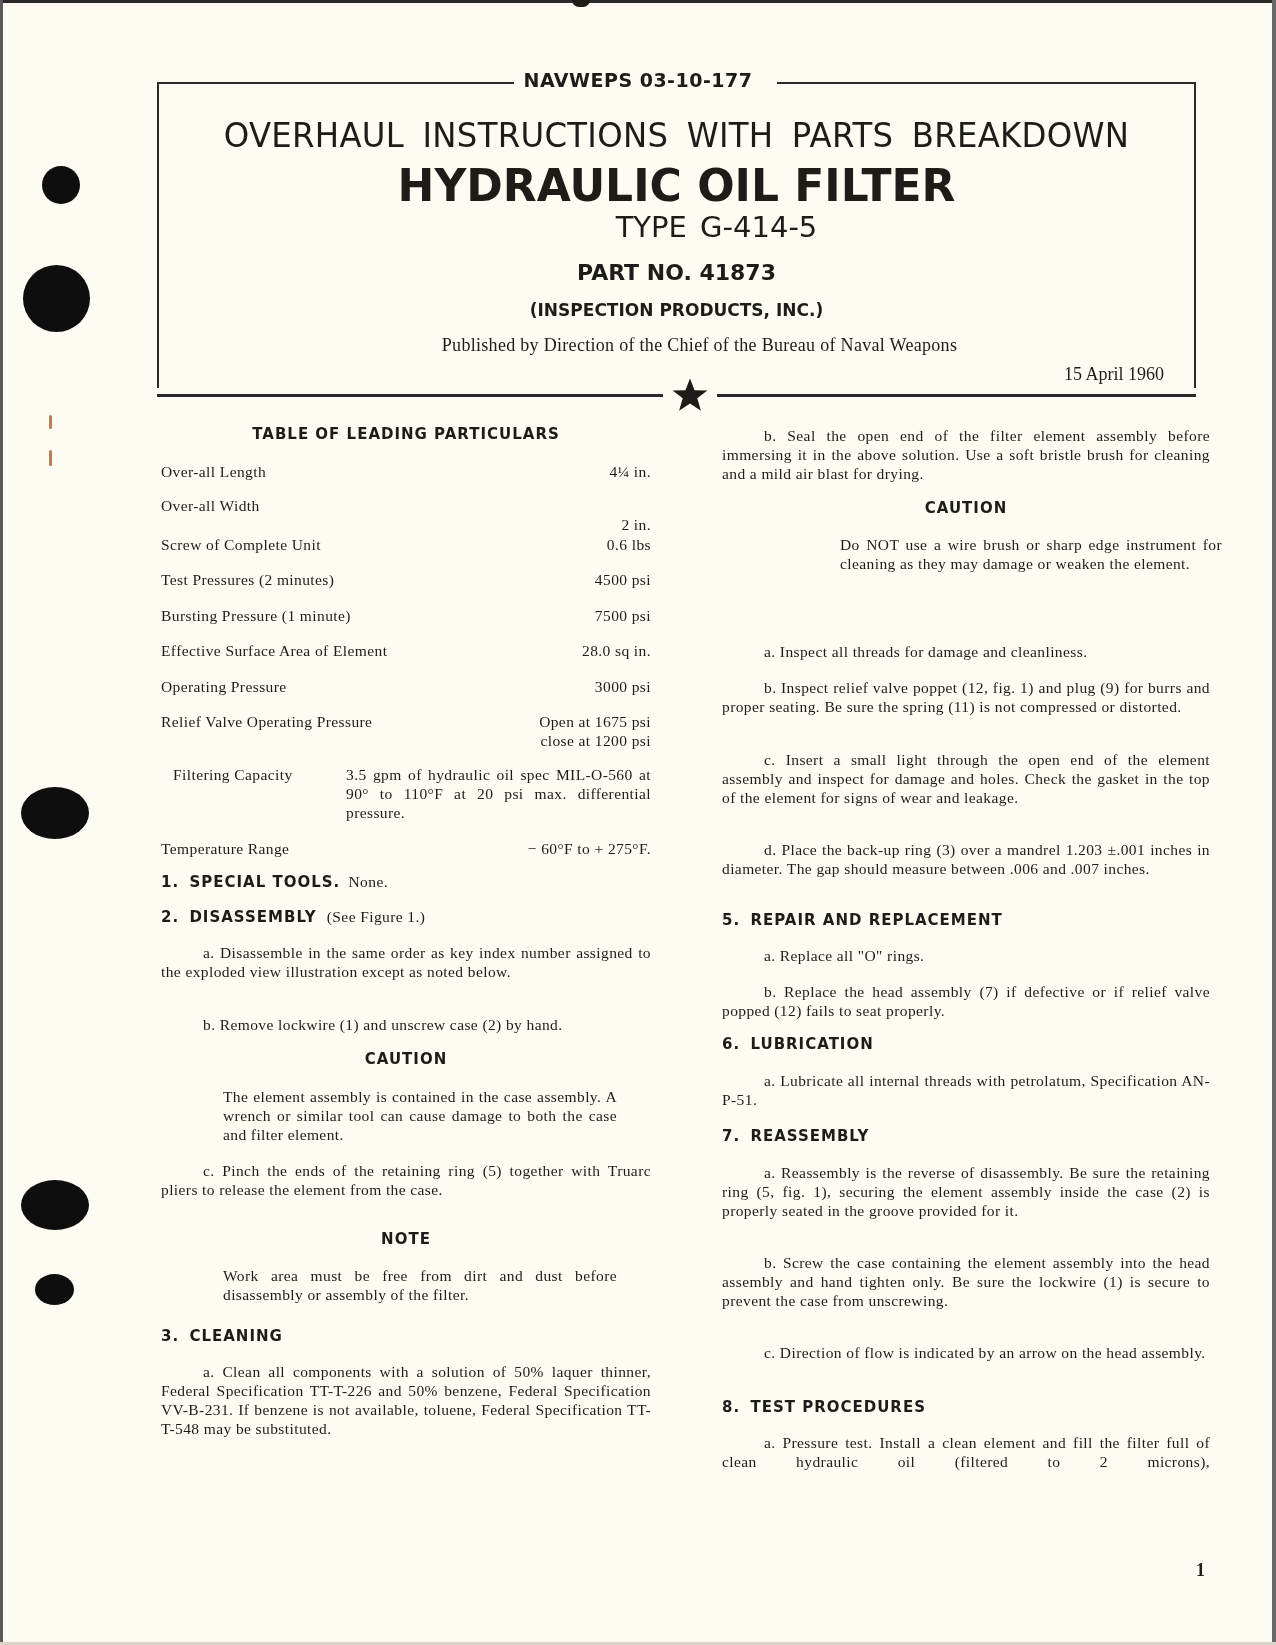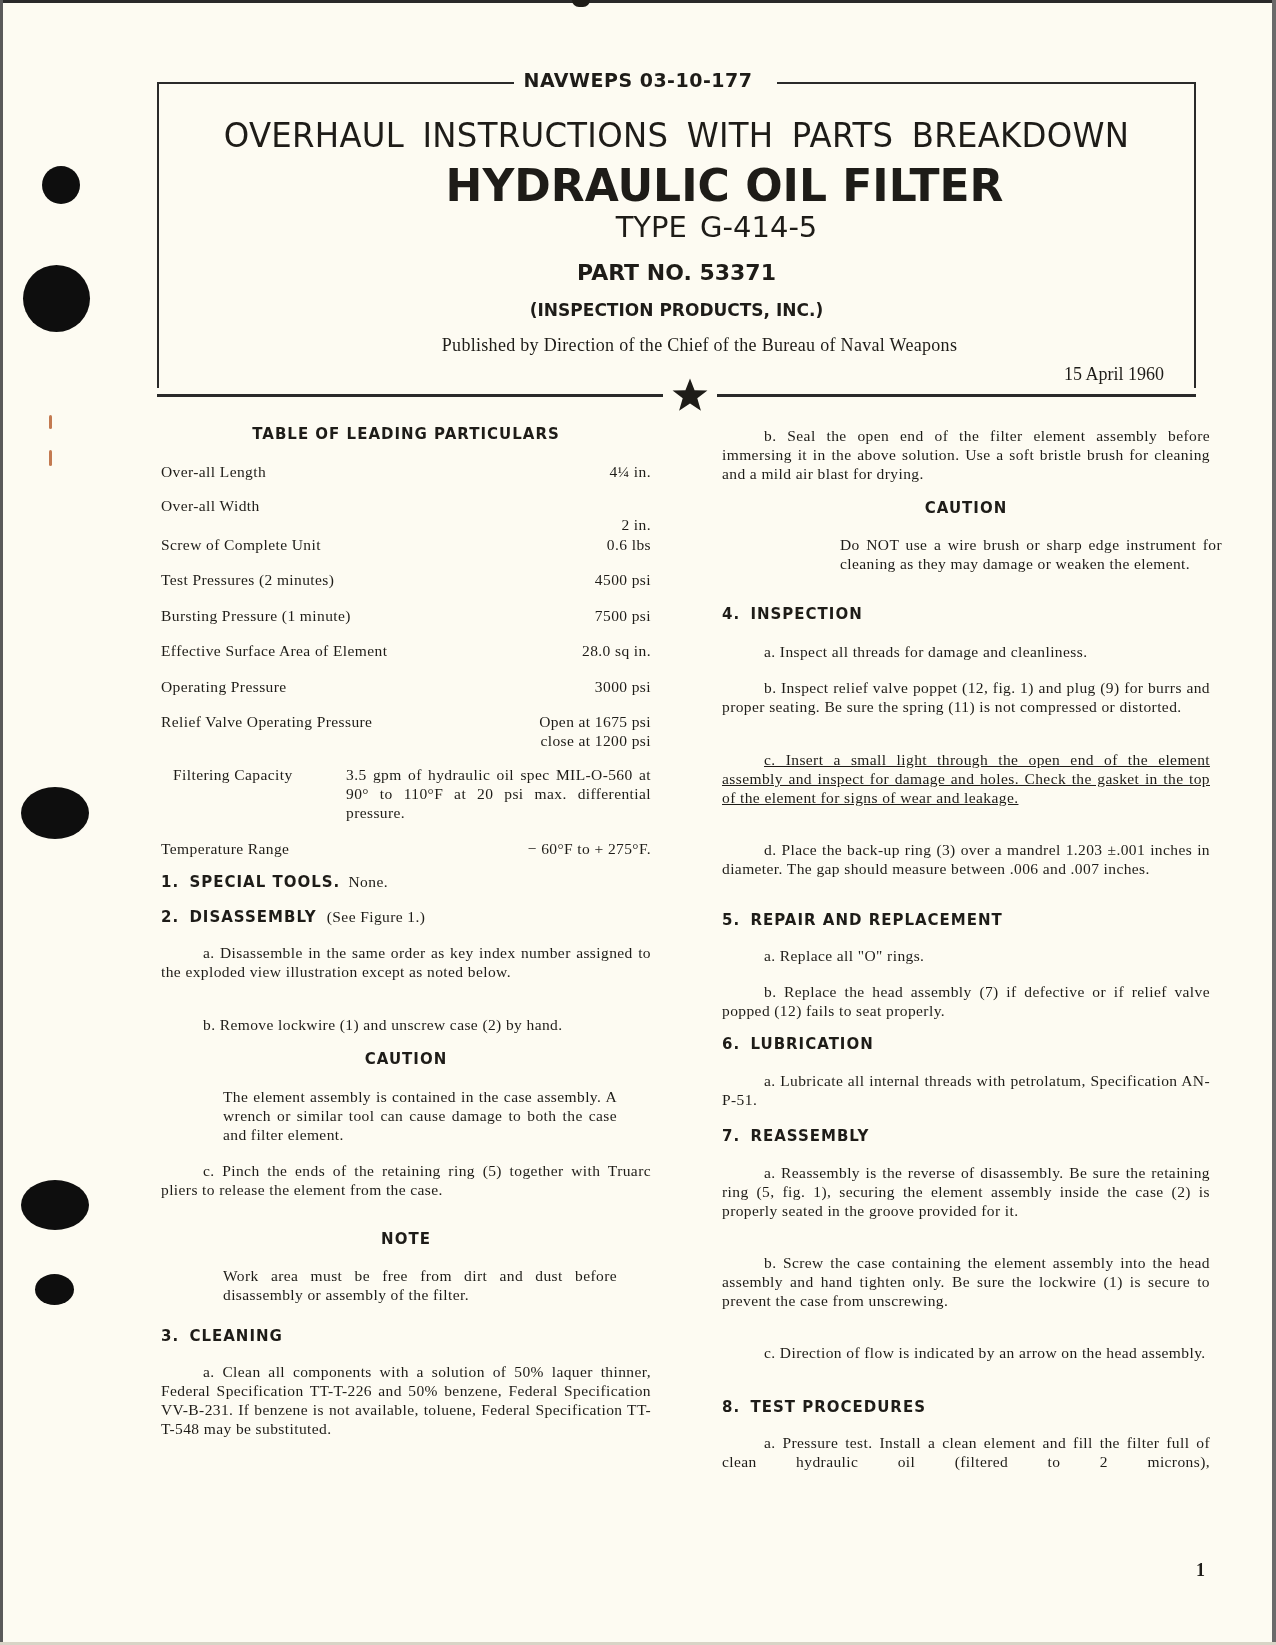--- a/index.html
+++ b/index.html
@@ -31,21 +31,21 @@
     font-family: "DejaVu Sans", sans-serif; font-weight: bold; font-size: 19px; letter-spacing: 0.5px;
   }
   .doc-number span { background: #fdfbf2; padding: 0 10px; }
   .title-line1 {
     position: absolute; top: 116px; left: 157px; width: 1039px; text-align: center;
     font-family: "DejaVu Sans", sans-serif; font-size: 33px; letter-spacing: 0.3px; word-spacing: 8px;
     transform: scaleX(0.98);
   }
   .title-line2 {
     position: absolute; top: 160px; left: 157px; width: 1039px; text-align: center;
-    font-family: "DejaVu Sans", sans-serif; font-weight: bold; font-size: 44px; padding-left: 48px;
+    font-family: "DejaVu Sans", sans-serif; font-weight: bold; font-size: 44px;
   }
   .title-line3 {
     position: absolute; top: 210px; left: 157px; width: 1119px; text-align: center;
     font-family: "DejaVu Sans", sans-serif; font-size: 29px; word-spacing: 4px;
   }
   .title-line4 {
     position: absolute; top: 260px; left: 157px; width: 1039px; text-align: center;
     font-family: "DejaVu Sans", sans-serif; font-weight: bold; font-size: 22px;
   }
   .title-line5 {
@@ -104,21 +104,21 @@
 
 <div class="header-topline">
   <div class="seg" style="left:0;width:418px;"></div>
   <div class="seg" style="left:620px;width:419px;"></div>
 </div>
 <div class="header-box"></div>
 <div class="doc-number"><span>NAVWEPS 03-10-177</span></div>
 <div class="title-line1">OVERHAUL INSTRUCTIONS WITH PARTS BREAKDOWN</div>
 <div class="title-line2">HYDRAULIC OIL FILTER</div>
 <div class="title-line3">TYPE G-414-5</div>
-<div class="title-line4">PART NO. 53371</div>
+<div class="title-line4">PART NO. 41873</div>
 <div class="title-line5">(INSPECTION PRODUCTS, INC.)</div>
 <div class="published">Published by Direction of the Chief of the Bureau of Naval Weapons</div>
 <div class="date">15 April 1960</div>
 
 <div class="divider" style="left:157px;width:506px;"></div>
 <div class="divider" style="left:717px;width:479px;"></div>
 <svg class="star" viewBox="0 0 24 24">
   <polygon points="12,1.5 14.9,9 23,9.2 16.6,14.1 18.9,22 12,17.4 5.1,22 7.4,14.1 1,9.2 9.1,9" fill="#1e1c18"></polygon>
 </svg>
 
@@ -193,27 +193,23 @@
     <span class="sans-head" style="margin-left:6px;">CLEANING</span>
   </div>
   <div class="abs para indent" style="top:942px;">a. Clean all components with a solution of 50% laquer thinner, Federal Specification TT-T-226 and 50% benzene, Federal Specification VV-B-231. If benzene is not available, toluene, Federal Specification TT-T-548 may be substituted.</div>
 </div>
 
 <div class="col col-right" style="height:1100px;">
   <div class="abs para indent" style="top:6px;">b. Seal the open end of the filter element assembly before immersing it in the above solution. Use a soft bristle brush for cleaning and a mild air blast for drying.</div>
   <div class="abs sans-head center" style="top:79px;">CAUTION</div>
   <div class="abs boxed" style="top:115px;left:56px;width:382px;">Do NOT use a wire brush or sharp edge instrument for cleaning as they may damage or weaken the element.</div>
 
-  <div class="abs" style="top:184px;">
-    <span class="sans-head">4.</span>
-    <span class="sans-head" style="margin-left:6px;">INSPECTION</span>
-  </div>
   <div class="abs para indent" style="top:222px;">a. Inspect all threads for damage and cleanliness.</div>
   <div class="abs para indent" style="top:258px;">b. Inspect relief valve poppet (12, fig. 1) and plug (9) for burrs and proper seating. Be sure the spring (11) is not compressed or distorted.</div>
-  <div class="abs para indent" style="top:330px;text-decoration:underline;">c. Insert a small light through the open end of the element assembly and inspect for damage and holes. Check the gasket in the top of the element for signs of wear and leakage.</div>
+  <div class="abs para indent" style="top:330px;">c. Insert a small light through the open end of the element assembly and inspect for damage and holes. Check the gasket in the top of the element for signs of wear and leakage.</div>
   <div class="abs para indent" style="top:420px;">d. Place the back-up ring (3) over a mandrel 1.203 ±.001 inches in diameter. The gap should measure between .006 and .007 inches.</div>
 
   <div class="abs" style="top:490px;">
     <span class="sans-head">5.</span>
     <span class="sans-head" style="margin-left:6px;">REPAIR AND REPLACEMENT</span>
   </div>
   <div class="abs para indent" style="top:526px;">a. Replace all "O" rings.</div>
   <div class="abs para indent" style="top:562px;">b. Replace the head assembly (7) if defective or if relief valve popped (12) fails to seat properly.</div>
 
   <div class="abs" style="top:614px;">

